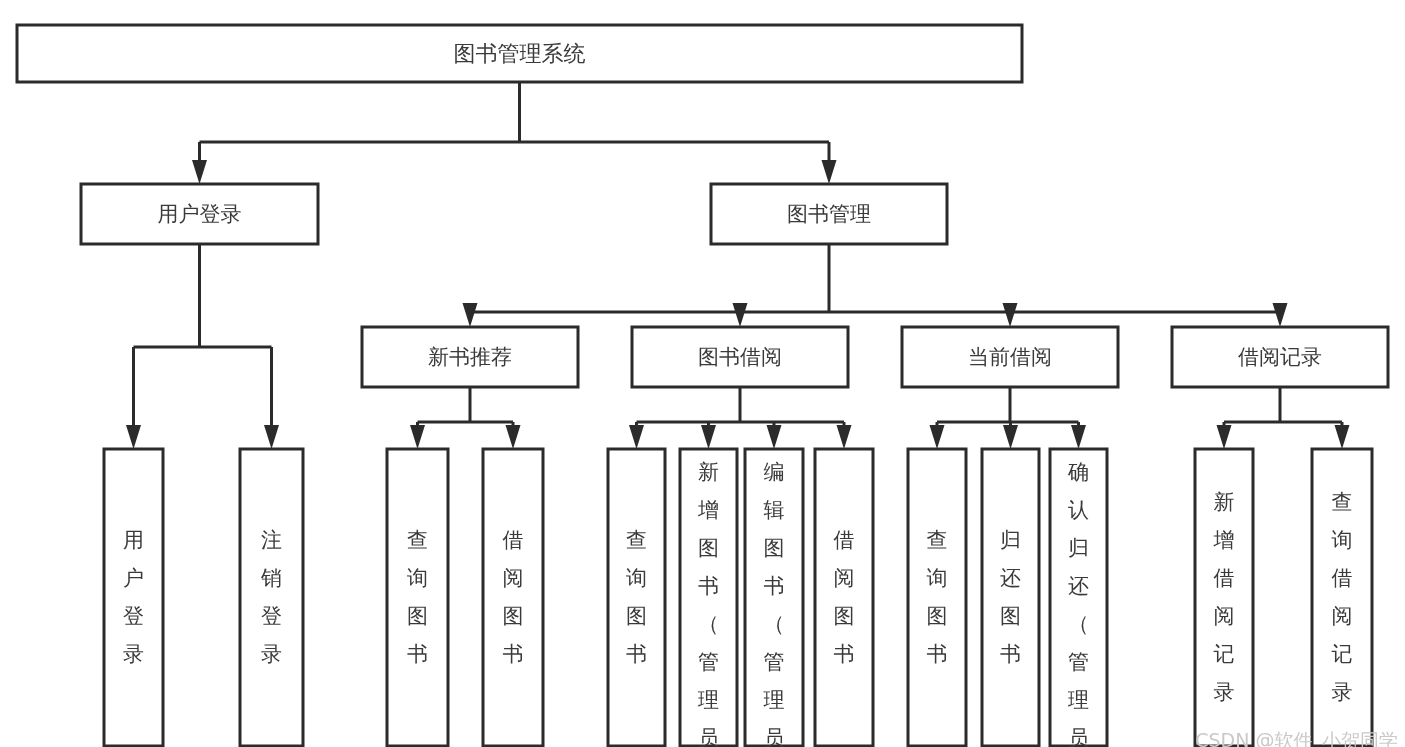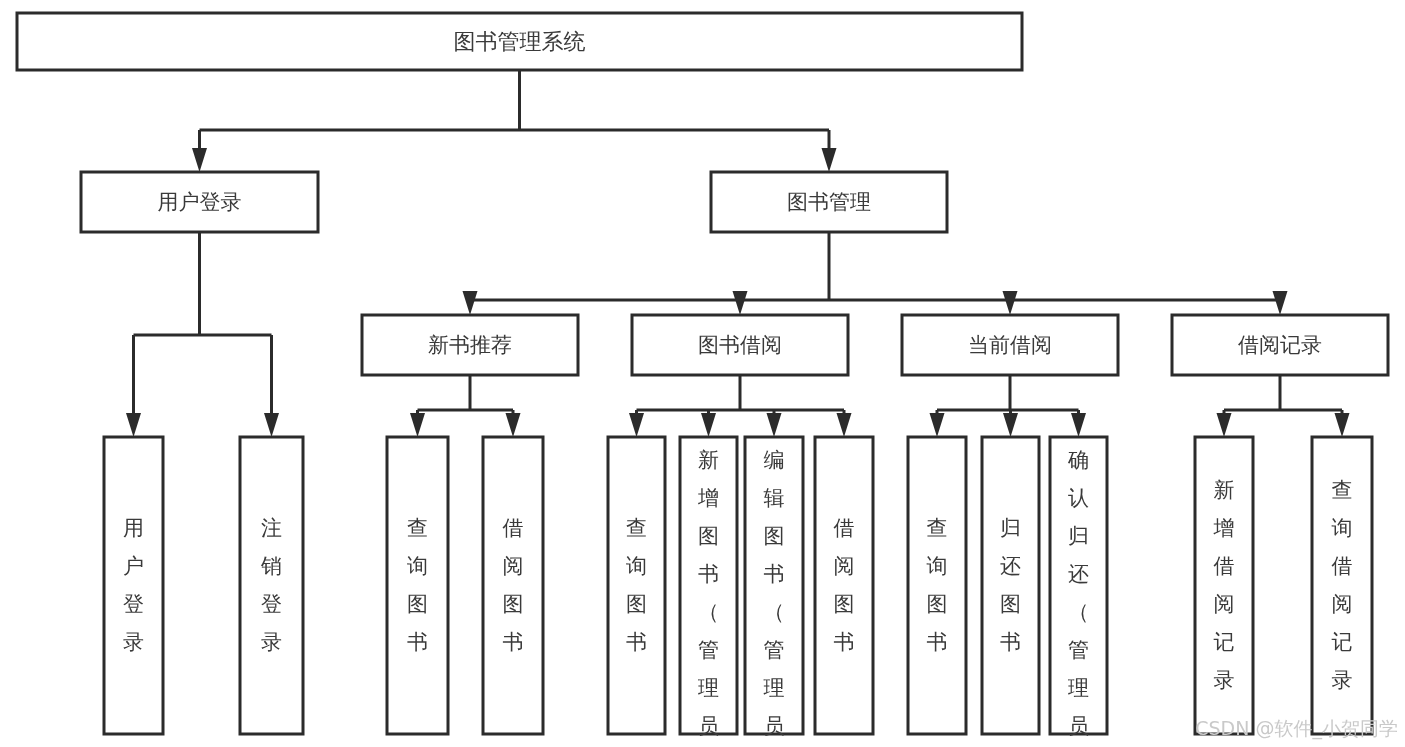--- a/index.html
+++ b/index.html
@@ -11,21 +11,21 @@
   body {
     width: 1405px;
     height: 747px;
     overflow: hidden;
     font-family: "DejaVu Sans", "Liberation Sans", sans-serif;
     position: relative;
   }
   #diagram-root {
     position: absolute;
     left: 0;
-    top: 0;
+    top: 12px;
     width: 1405px;
     height: 588px;
     border-radius: 8px;
   }
   svg.diagram-canvas {
     display: block;
     width: 1405px;
     height: 747px;
     background: #ffffff;
   }

